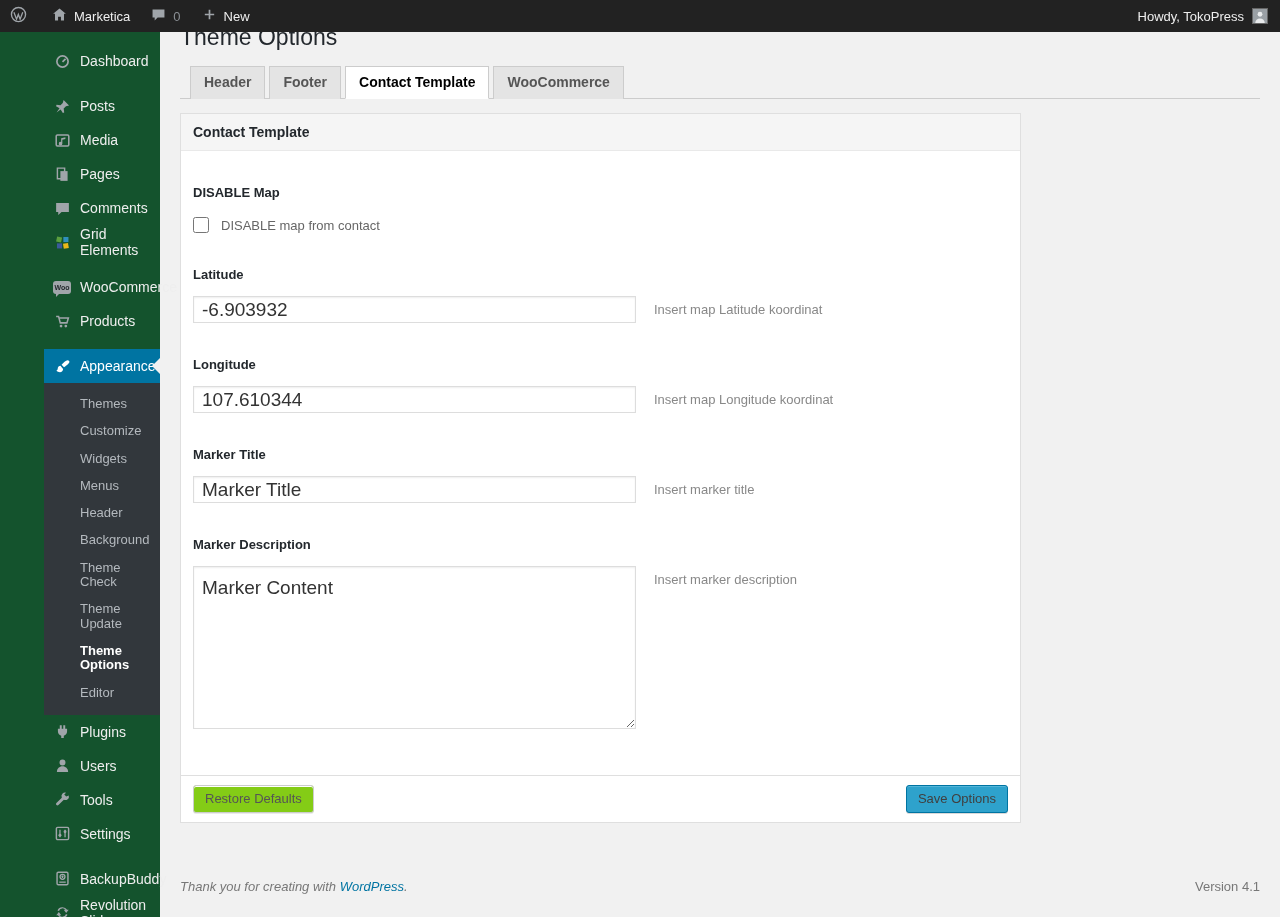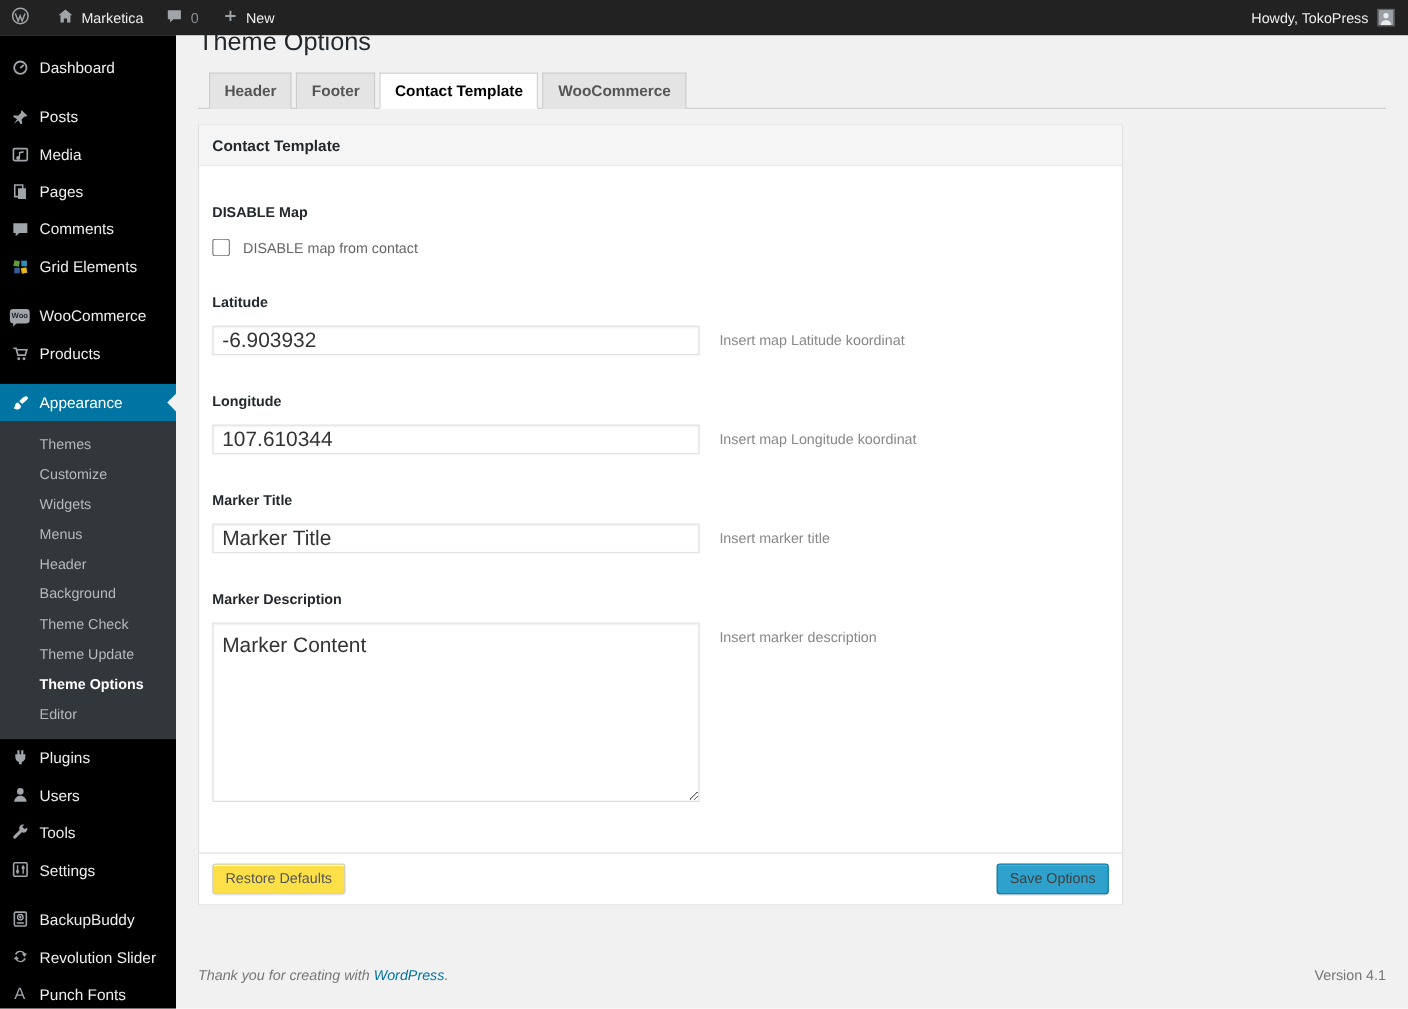--- a/index.html
+++ b/index.html
@@ -22,21 +22,21 @@
   .ab-item svg { width:17px; height:17px; fill:#a0a5aa; }
   .ab-sep { width:4px; }
   .ab-count { color:#8a8f94; }
   .ab-right { margin-left:auto; display:flex; align-items:center; gap:8px; padding:0 12px; height:32px; cursor:pointer; }
   .ab-avatar { width:16px; height:16px; border:1px solid #666; }
   .ab-avatar svg { width:100%; height:100%; display:block; }
 
   
   .sidebar {
     position:absolute; top:32px; left:0; bottom:0; width:160px;
-    background:#000000; color:#eee; font-size:14px;
+    background:#14532d; color:#eee; font-size:14px;padding-left:44px;
   }
   .menu-item {
     display:flex; align-items:center; height:34px; padding-left:8px;
     cursor:pointer; position:relative; color:#eee;
   }
   .menu-item .mi {
     width:20px; height:20px; margin-right:8px; color:#a0a5aa;
     display:flex; align-items:center; justify-content:center; flex:0 0 20px;
   }
   .menu-item .mi svg { width:17px; height:17px; fill:currentColor; }
@@ -100,21 +100,21 @@
 
   .panel-footer {
     border-top:1px solid #dfdfdf; padding:9px 12px;
     display:flex; justify-content:space-between; align-items:center; background:#fff;
   }
   .button {
     font-size:13px; line-height:16px; padding:5px 11px; border-radius:3px; cursor:pointer;
     font-family:"Liberation Sans", sans-serif;
   }
   .button-secondary {
-    background:#fde047; border:1px solid #ccc; color:#555;
+    background:#84cc16; border:1px solid #ccc; color:#555;
     box-shadow:inset 0 1px 0 #fff, 0 1px 0 rgba(0,0,0,.08);
   }
   .button-primary {
     background:#2ea2cc; border:1px solid #0074a2; color:#404040;
     box-shadow:inset 0 1px 0 rgba(120,200,230,.5), 0 1px 0 rgba(0,0,0,.15);
   }
 
   .page-footer {
     width:1080px; margin-top:56px; display:flex; justify-content:space-between;
     font-size:13px; color:#777; padding-bottom:12px;

